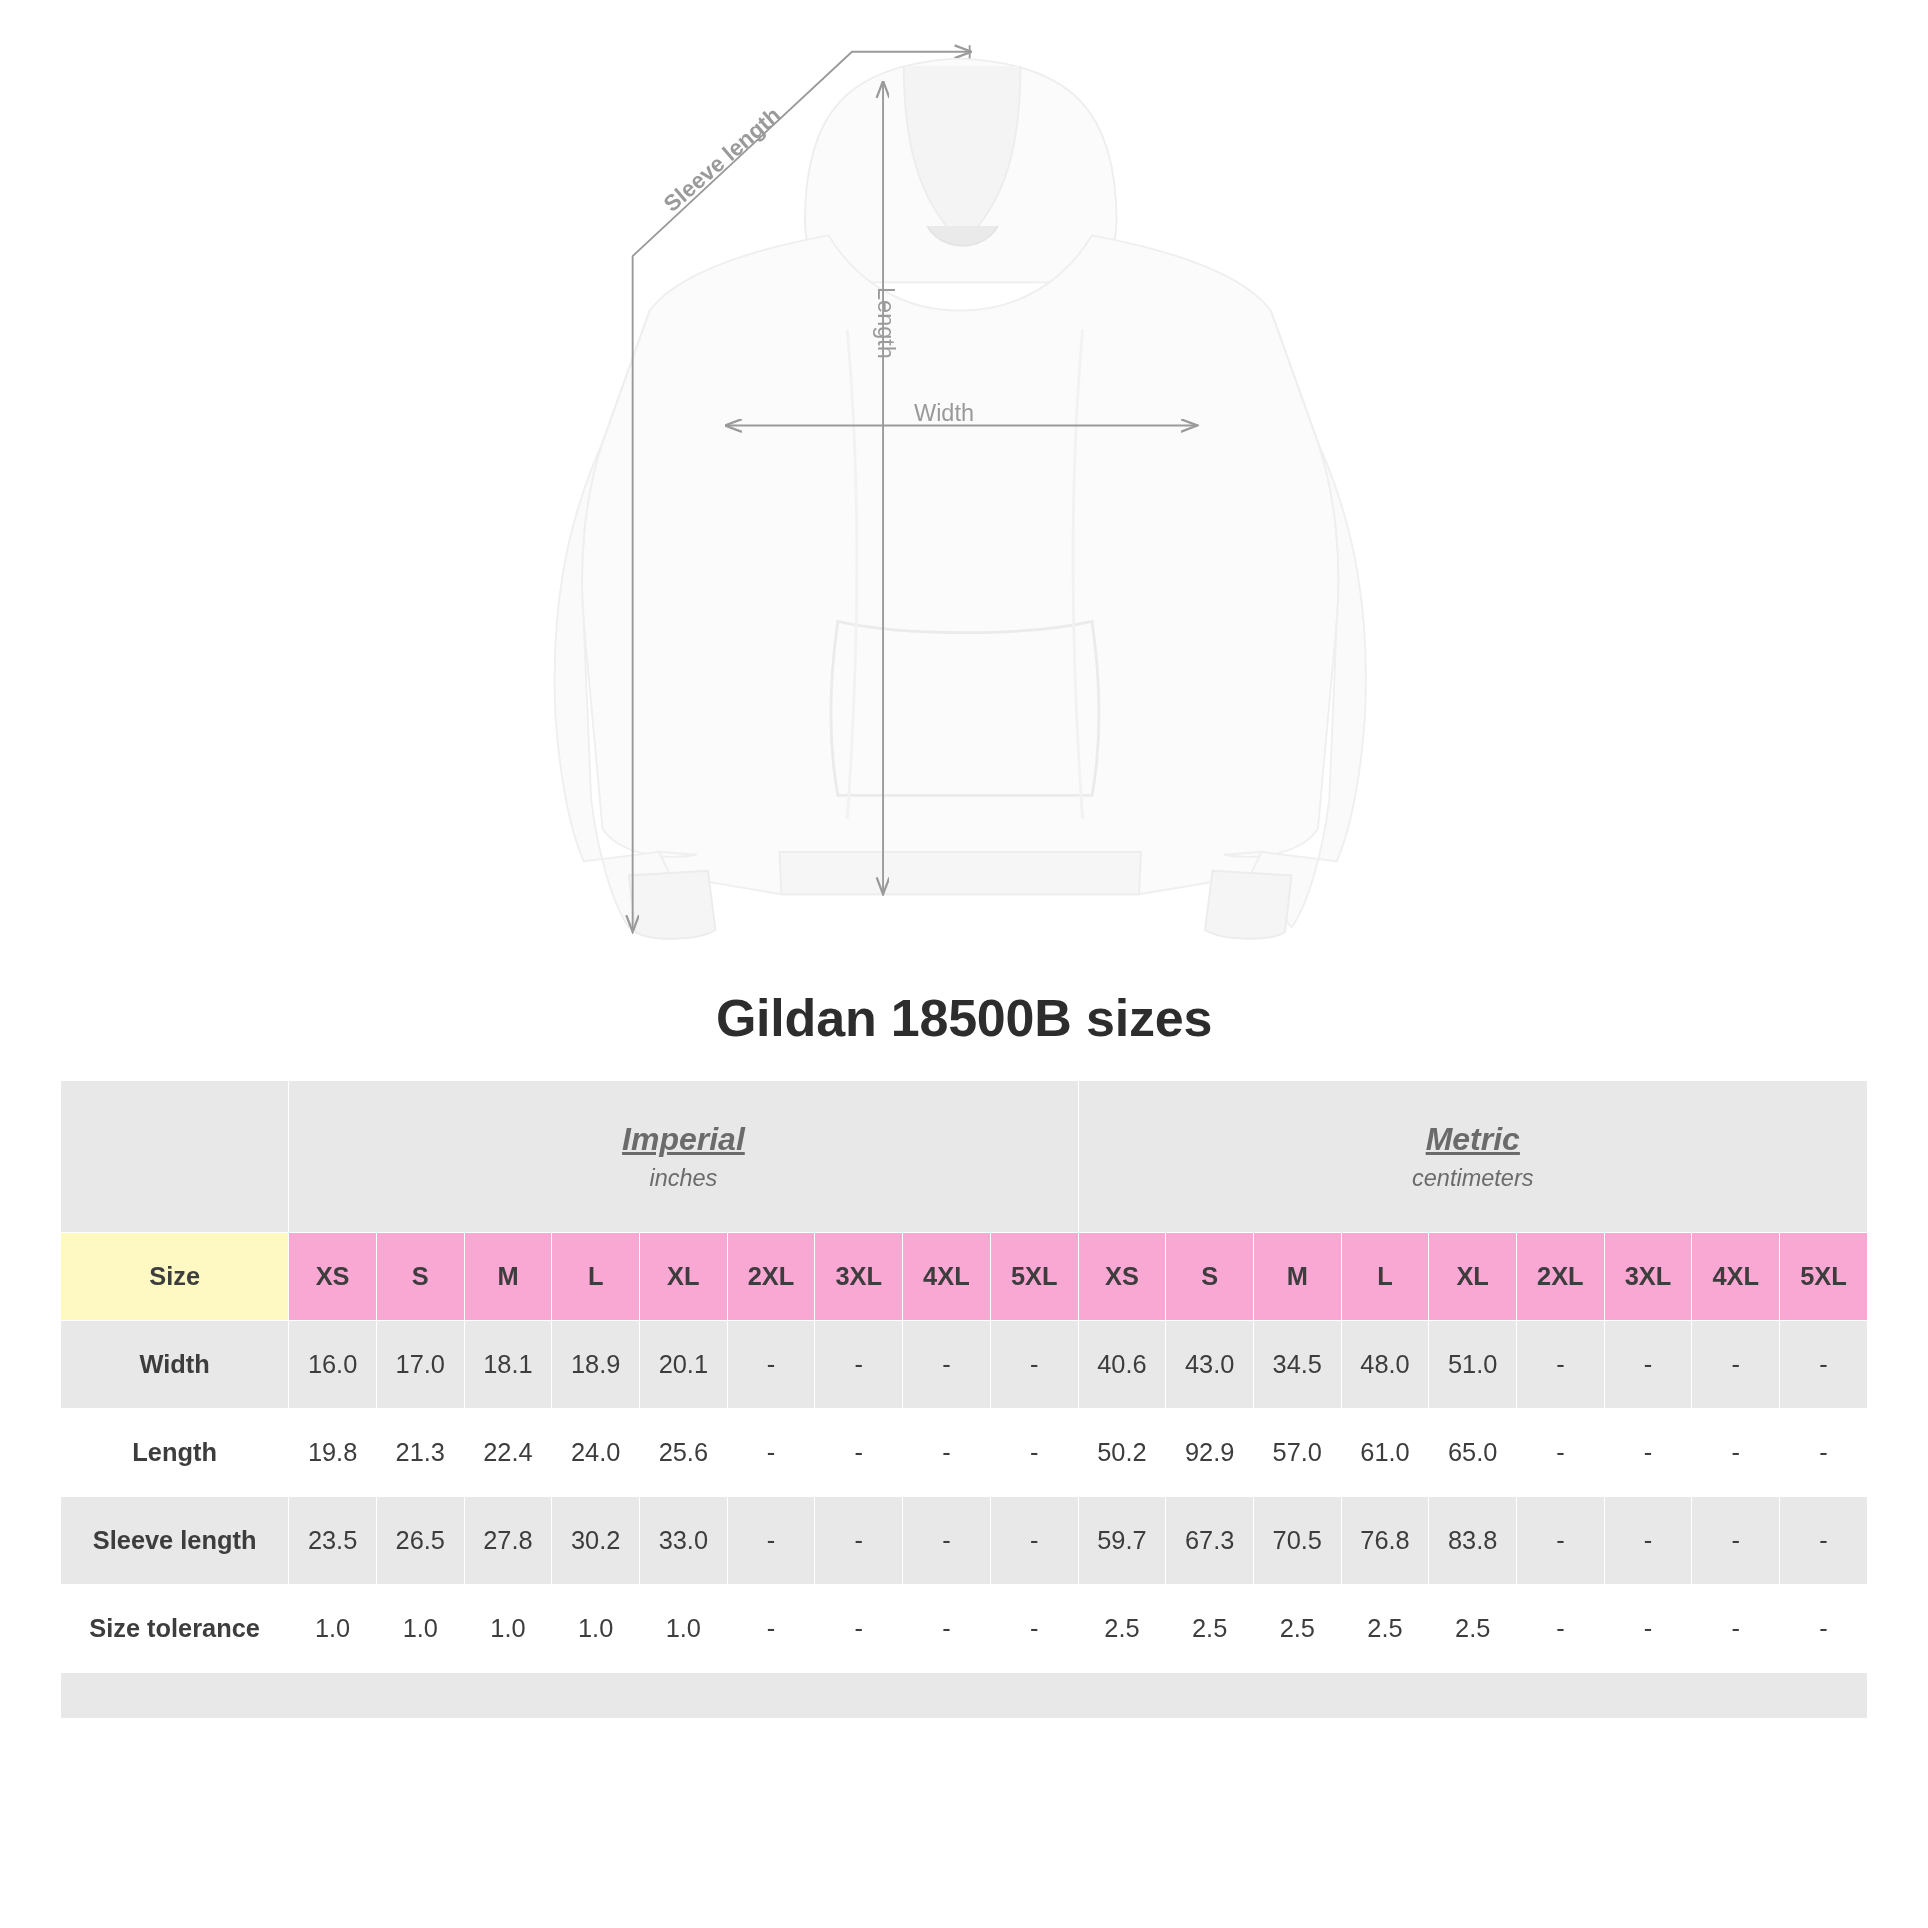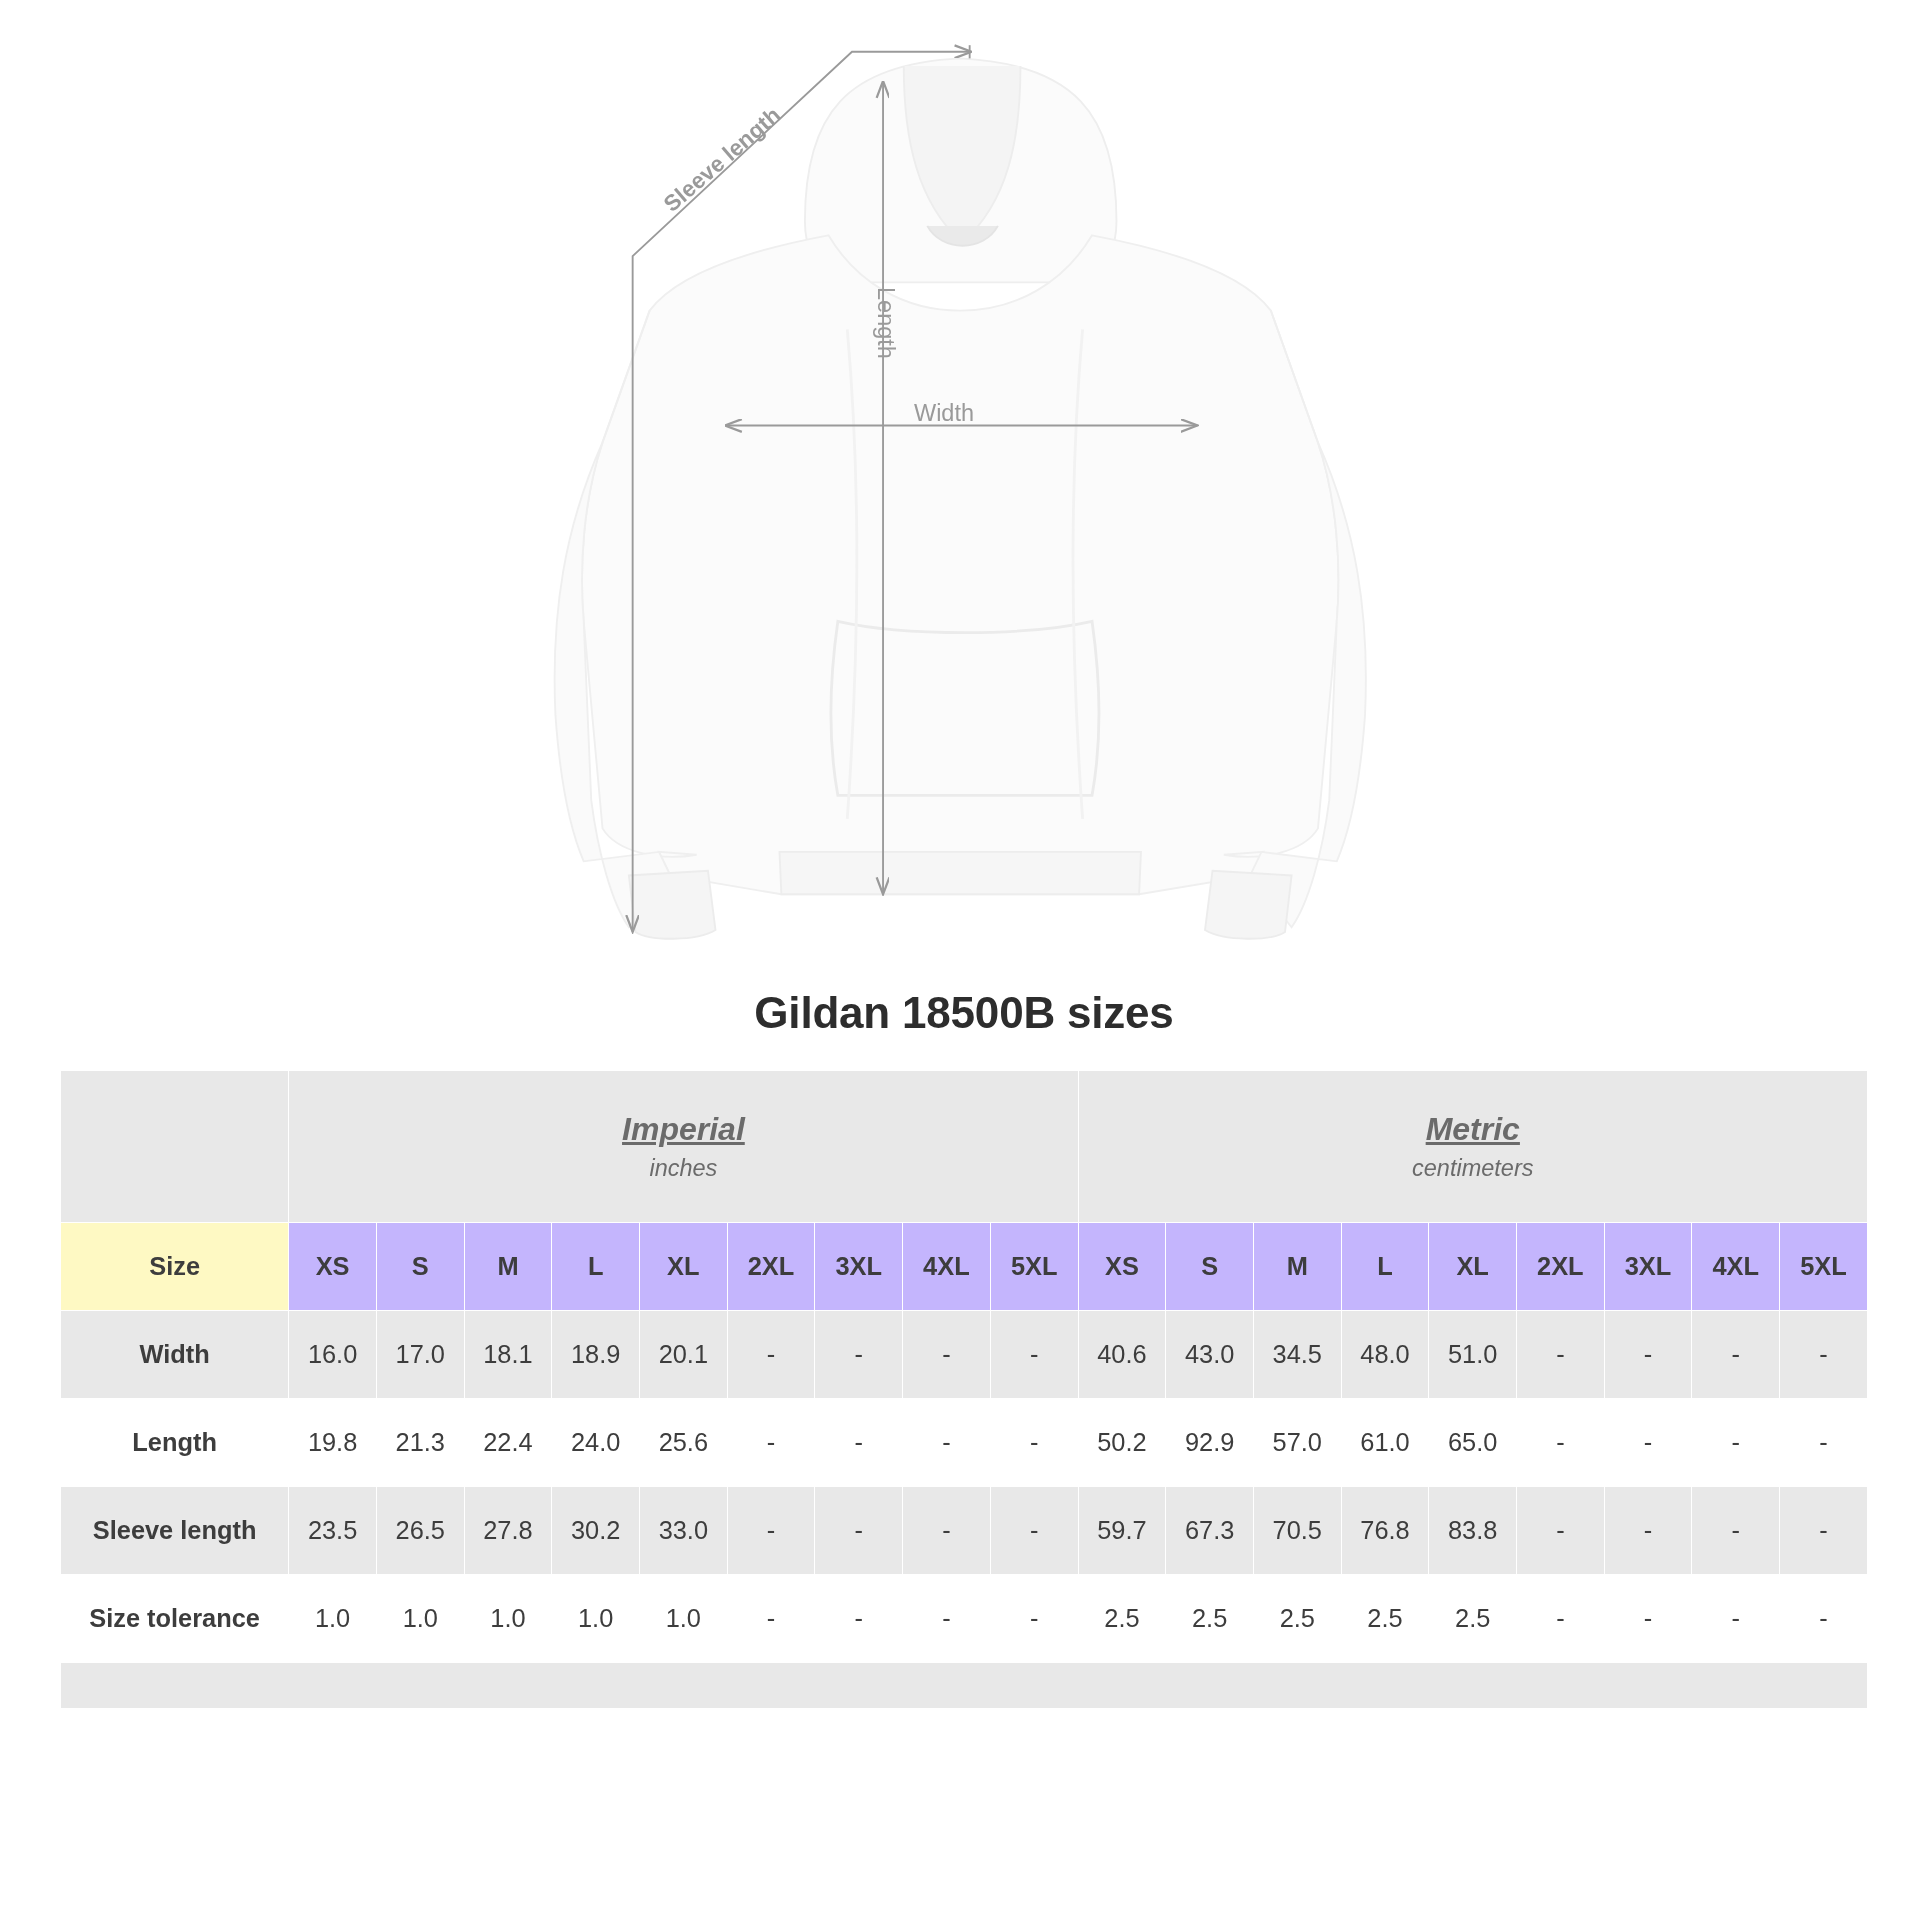--- a/index.html
+++ b/index.html
@@ -57,21 +57,21 @@
     font-weight: bold;
     font-size: 22.6px;
   }
 
   
   .title-block {
     text-align: center;
     margin-top: 9.4px;
   }
   .chart-title {
-    font-size: 44px;
+    font-size: 52px;
     font-weight: bold;
     color: #2d2d2d;
     margin: 0 0 13px 0;
     letter-spacing: -0.2px;
   }
   .chart-note {
     font-size: 23.5px;
     font-style: italic;
     color: #4a4a4a;
     margin: 0;
@@ -107,21 +107,21 @@
     line-height: 1.35;
     text-decoration: underline;
   }
   .unit-sub {
     font-size: 23.5px;
     font-style: italic;
     color: #6b6b6b;
     line-height: 1.5;
   }
   .head-row td {
-    background: #c4b5fd;
+    background: #f9a8d4;
     height: 87px;
     font-weight: bold;
     color: #4a4a4a;
     font-size: 25.4px;
   }
   .head-row td.rowlabel {
     background: #fef9c3;
   }
   tr.shaded td {
     background: #e8e8e8;

